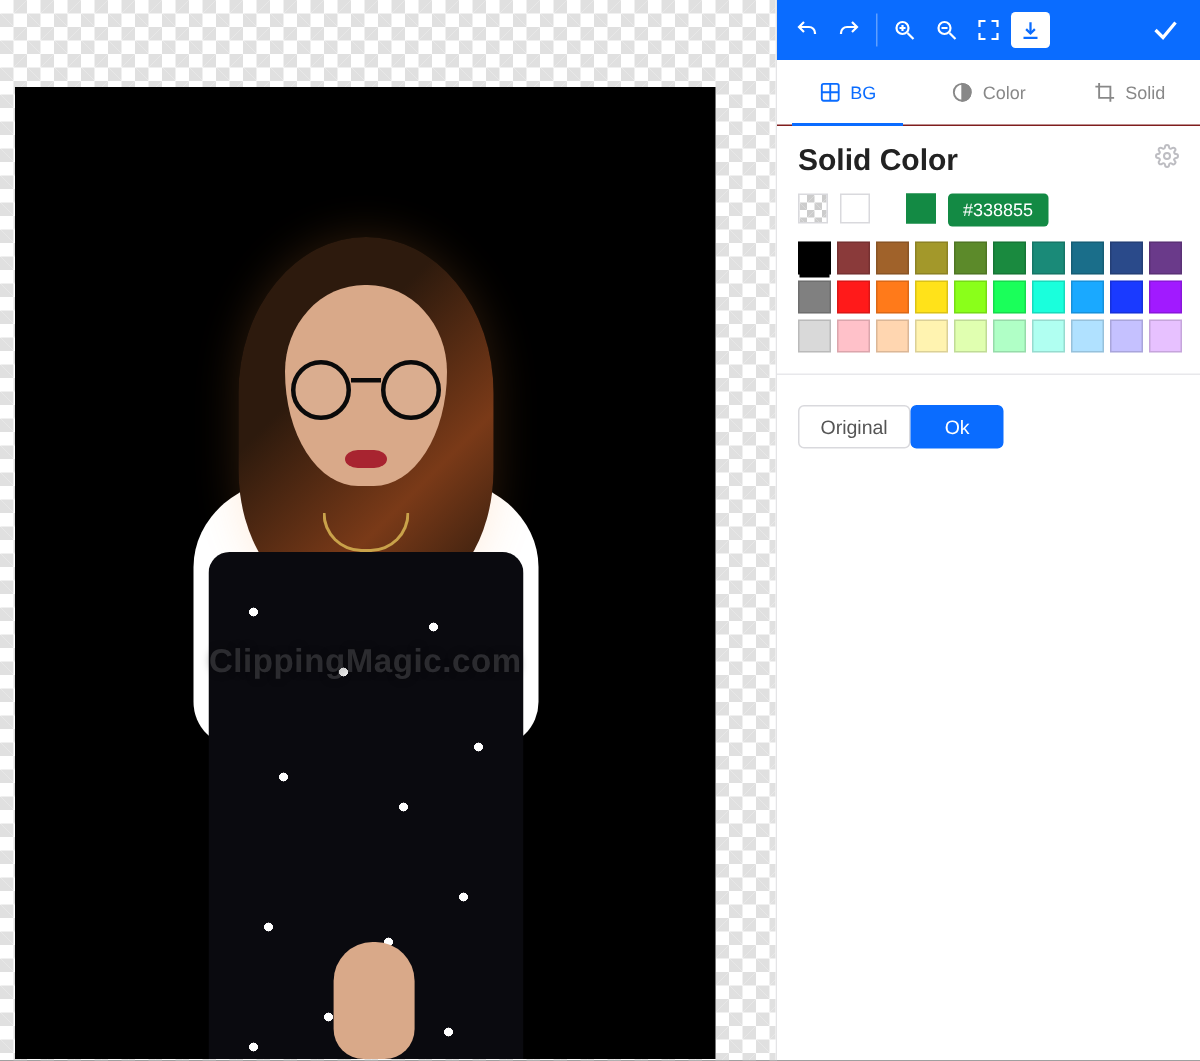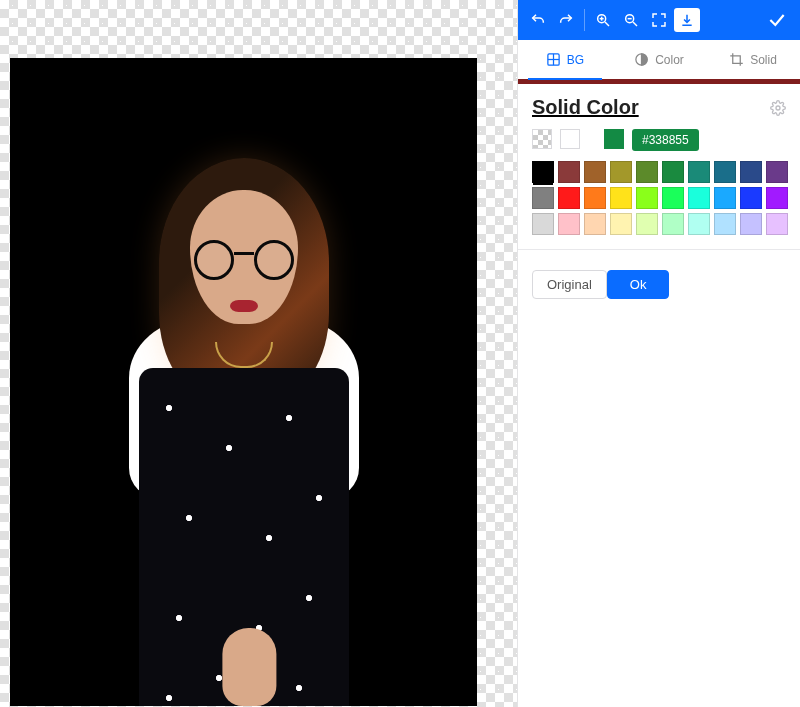--- a/index.html
+++ b/index.html
@@ -179,21 +179,21 @@
     background:#fff; color:#0a6cff;
     width:26px; height:24px;
     border-radius:3px;
     display:flex; align-items:center; justify-content:center;
   }
   .tb-spacer { flex:1; }
   .tb-check { width:34px; display:flex; align-items:center; justify-content:center; color:#fff; }
 
   .tabs {
     display:flex;
-    border-bottom:5px solid #7f1d1d;
+    border-bottom:1px solid #7f1d1d;
     height:44px;
   }
   .tab {
     flex:1;
     display:flex; align-items:center; justify-content:center;
     gap:6px;
     font-size:12px;
     color:#888;
     cursor:pointer;
     position:relative;
@@ -204,23 +204,22 @@
     position:absolute; bottom:-1px; left:10px; right:10px;
     height:2px; background:#0a6cff;
   }
   .tab .ticon { width:15px; height:15px; display:flex; align-items:center; justify-content:center; }
 
   .section {
     padding: 12px 14px 14px 14px;
     border-bottom:1px solid #e8e8eb;
   }
   .section-head {
-    display:flex; align-items:center; justify-content:space-between;
+    display:flex; justify-content:space-between;
     margin-bottom:10px;
-    text-decoration:underline;
   }
   .section-title {
     font-size:20px; font-weight:600; color:#222;
   }
   .gear { color:#bdbdc2; cursor:pointer; }
 
   .row-a {
     display:flex; align-items:flex-start; gap:8px;
     margin-bottom:10px;
   }
@@ -305,20 +304,21 @@
         <div class="lens"></div>
           <div class="bridge"></div>
           <div class="lens"></div>
       </div>
       <div class="lips"></div>
       <div class="necklace"></div>
       <div class="pendant"></div>
       <div class="dress"></div>
       <div class="hand"></div>
     </div>
+    <div class="watermark">ClippingMagic.com</div>
   </div>
 </div>
 
 <div class="sidebar">
 
   <div class="toolbar">
     <div class="tb-btn">
       <svg width="16" height="16" viewBox="0 0 24 24" fill="none" stroke="currentColor" stroke-width="2.2">
           <path d="M9 14l-5-5 5-5"></path>
           <path d="M4 9h10a6 6 0 016 6v1"></path>

